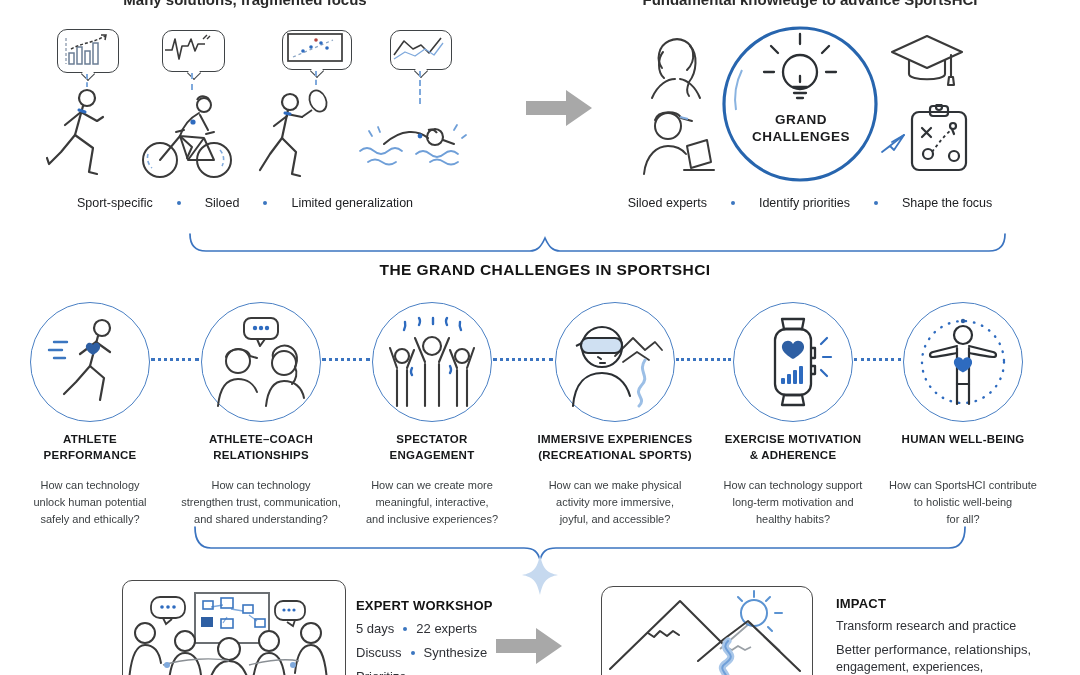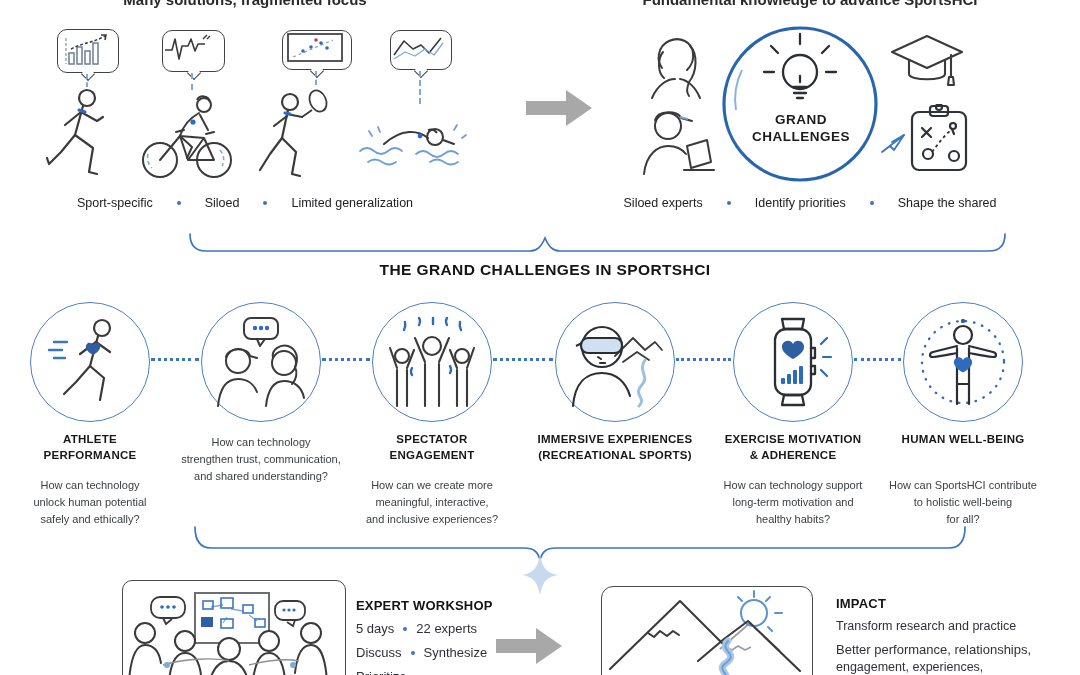--- a/index.html
+++ b/index.html
@@ -205,21 +205,21 @@
     <path d="M44,25 l2,5"></path>
   </g>
   <path d="M24,48 C30,40 36,32 42,27" stroke="#2f3337" stroke-width="1.8" fill="none" stroke-dasharray="3,3"></path>
 </svg>
 
 <div class="abs cap-row" style="left:615px;top:196px;width:390px;">
   <span>Siloed experts</span>
   <span class="cap-dot"></span>
   <span>Identify priorities</span>
   <span class="cap-dot"></span>
-  <span>Shape the shared</span>
+  <span>Shape the focus</span>
 </div>
 
 <svg class="abs" style="left:185px;top:230px;" width="830" height="26" viewBox="0 0 830 26">
   <path d="M5,4 C5,16 11,21 21,21 L345,21 C352,21 356,17 360,8 C364,17 368,21 375,21 L804,21 C814,21 820,16 820,4" fill="none" stroke="#3b74c0" stroke-width="1.7" stroke-linecap="round"></path>
 </svg>
 <div class="abs big-title" style="left:245px;top:261px;width:600px;">THE GRAND CHALLENGES IN SPORTSHCI</div>
 
 <div class="conn" style="left:151px;width:48px;"></div>
 <div class="conn" style="left:322px;width:48px;"></div>
 <div class="conn" style="left:493px;width:60px;"></div>
@@ -261,20 +261,22 @@
         <path d="M7,90 C9,70 17,63 27,63 C36,63 43,68 46,76"></path>
         <circle cx="73" cy="47" r="12"></circle>
         <path d="M62,42 C60,33 70,28 77,30 C86,33 88,43 84,51 C87,57 85,64 81,68"></path>
         <path d="M55,90 C57,72 64,65 73,65 C83,65 91,71 93,82"></path>
       </g>
       <circle cx="44" cy="12" r="2.2" fill="#2e6bbf"></circle>
         <circle cx="50" cy="12" r="2.2" fill="#2e6bbf"></circle>
         <circle cx="56" cy="12" r="2.2" fill="#2e6bbf"></circle>
     </svg>
   </div>
+  <div class="ch-label pre">ATHLETE–COACH
+RELATIONSHIPS</div>
   <div class="ch-q pre">How can technology
 strengthen trust, communication,
 and shared understanding?</div>
 </div>
 
 <div class="challenge" style="left:332px;">
   <div class="ch-circle">
     <svg width="100" height="92" viewBox="0 0 100 92">
       <g fill="none" stroke="#2e6bbf" stroke-width="2.4" stroke-linecap="round">
         <path d="M22,14 q2,-4 1,-8 M37,9 q2,-4 0,-7 M51,8 v-6 M65,9 q-2,-4 0,-7 M79,14 q-2,-4 -1,-8"></path>
@@ -312,20 +314,23 @@
         <circle cx="37" cy="31" r="20"></circle>
         <path d="M8,90 C10,66 22,57 37,57 C51,57 61,66 65,80"></path>
         <path d="M35,47 h5 M33,41 l3,2"></path>
       </g>
       <rect x="16" y="22" width="41" height="15" rx="7" fill="#cfe0f2" stroke="#2b2f33" stroke-width="2.2"></rect>
       <path d="M17,27 l-6,3" stroke="#2b2f33" stroke-width="2"></path>
     </svg>
   </div>
   <div class="ch-label pre">IMMERSIVE EXPERIENCES
 (RECREATIONAL SPORTS)</div>
+  <div class="ch-q pre">How can we make physical
+activity more immersive,
+joyful, and accessible?</div>
 </div>
 
 <div class="challenge" style="left:693px;">
   <div class="ch-circle">
     <svg width="90" height="92" viewBox="0 0 90 92">
       <g fill="none" stroke="#2b2f33" stroke-width="2.3" stroke-linecap="round" stroke-linejoin="round">
         <path d="M34,3 L56,3 L54,13 L36,13 Z"></path>
         <path d="M36,79 L54,79 L56,89 L34,89 Z"></path>
         <rect x="27" y="13" width="36" height="66" rx="11"></rect>
         <path d="M64,32 h3 v10 h-3 M64,50 h3 v8 h-3"></path>

